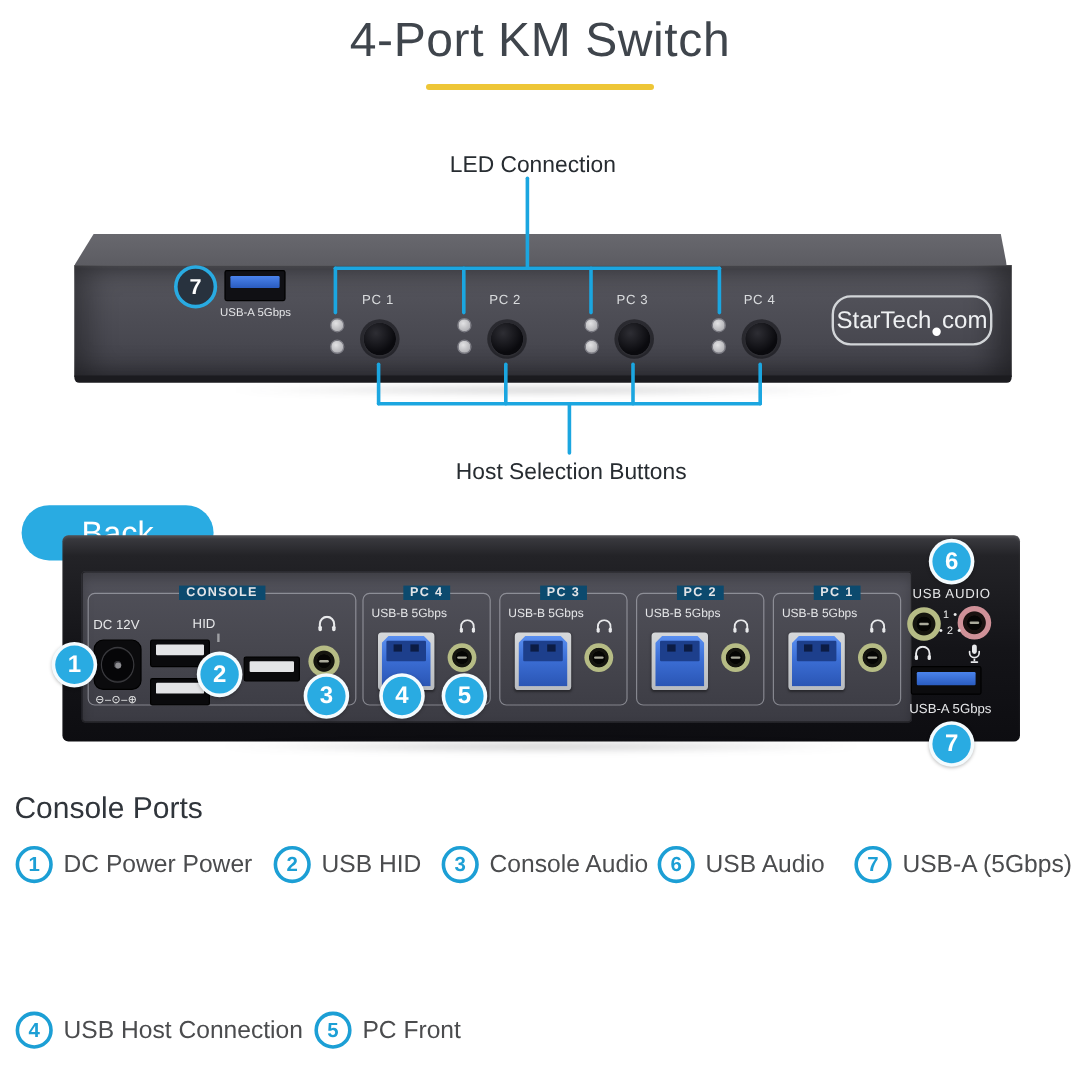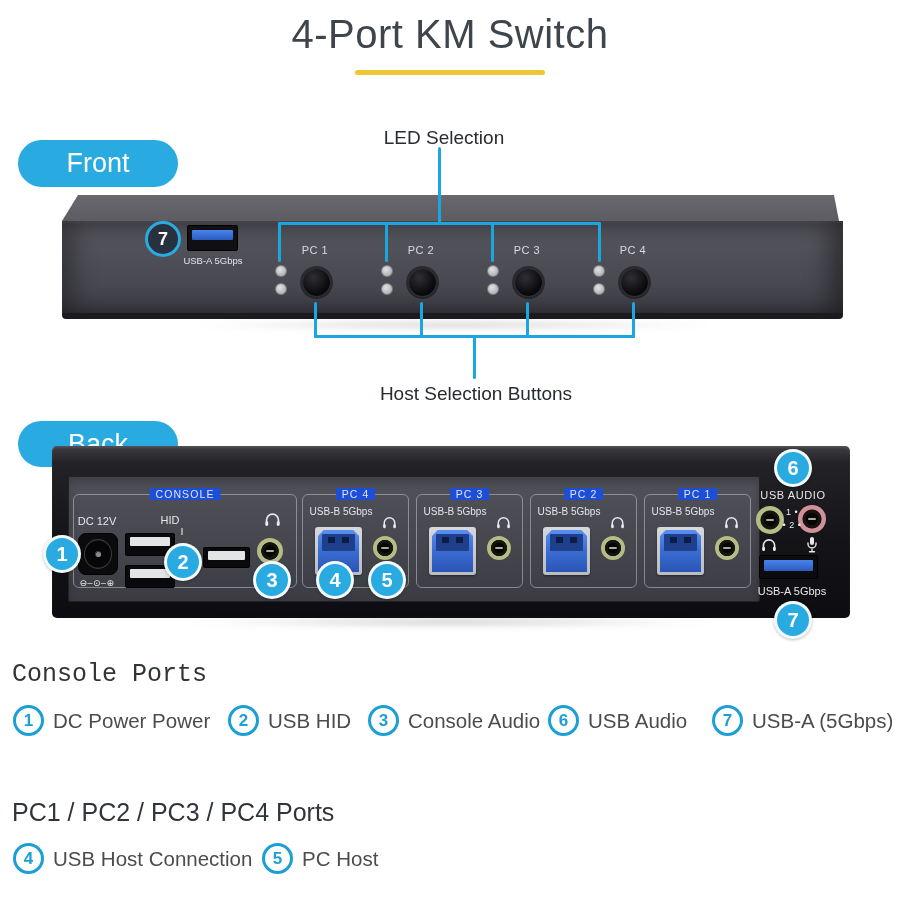--- a/index.html
+++ b/index.html
@@ -84,53 +84,50 @@
             border-radius:50%; background:#8d8d91; }
   .jack { border-radius:50%; position:absolute; }
   .jack-green { background:radial-gradient(circle, #060604 0 30%, #15150f 32% 46%, #b6bc85 50% 86%, #6e724d 92%); }
   .jack-pink  { background:radial-gradient(circle, #070605 0 30%, #1a1210 32% 46%, #d09198 50% 86%, #8d585e 92%); }
   .jack-slot { position:absolute; left:50%; top:50%; width:8px; height:2px; margin:-1px 0 0 -4px;
                background:rgba(225,225,205,.75); border-radius:1px; }
 
   
   .sec { position:absolute; top:48px; height:94px; border:1px solid rgba(203,206,213,.5); border-radius:6px; }
   .sec-label { position:absolute; top:-7px; left:50%; transform:translateX(-50%);
-               background:#1d4ed8; padding:0 6px; font-size:10.5px; color:#e3e4e7;
-               letter-spacing:1.1px; white-space:nowrap; }
+               background:#0c4a6e; padding:0 6px; font-size:10.5px; color:#e3e4e7;
+               letter-spacing:1.1px; white-space:nowrap;font-weight:bold; }
   .panel-txt { color:#e6e7e9; font-size:11px; text-align:center; }
   .port-txt { color:#e4e5e7; font-size:10px; text-align:center; }
   .tiny-txt { color:#eceded; font-size:9px; text-align:center; letter-spacing:0.5px; }
 
   
   .lhead { color:#30353b; font-size:25px; font-weight:400; }
   .lco { width:31px; height:31px; border-radius:50%; background:#ffffff; border:3px solid #1c9fd5;
          color:#1c9fd5; font-size:17px; font-weight:bold; display:flex; align-items:center;
          justify-content:center; }
   .litem { display:flex; align-items:center; gap:9px; position:absolute; }
   .llabel { color:#4b4c4e; font-size:20.5px; white-space:nowrap; }
 </style>
 </head>
 <body>
 
 <div id="canvas">
 
   <div class="abs title">4-Port KM Switch</div>
   <div class="abs title-rule"></div>
 
-  <div class="abs anno" style="left:344px;top:127px;width:200px;">LED Selection</div>
+  <div class="abs anno" style="left:344px;top:127px;width:200px;">LED Connection</div>
   <div class="abs cline" style="left:438px;top:147px;width:3px;height:78px;"></div>
   <div class="abs cline" style="left:278px;top:222px;width:323px;height:3px;"></div>
   <div class="abs cline" style="left:278px;top:222px;width:3px;height:40px;"></div>
   <div class="abs cline" style="left:385px;top:222px;width:3px;height:40px;"></div>
   <div class="abs cline" style="left:491px;top:222px;width:3px;height:40px;"></div>
   <div class="abs cline" style="left:598px;top:222px;width:3px;height:40px;"></div>
 
-  <div class="abs badge" style="left:18px;top:140px;">
-      <span>Front</span>
-    </div>
 
   <div class="abs" style="left:56px;top:192px;width:790px;height:140px;">
     <div class="abs dev-topface" style="left:6px;top:3px;width:777px;height:26px;"></div>
     <div class="abs dev-face" style="left:6px;top:29px;width:781px;height:93px;"></div>
     <div class="abs dev-lip" style="left:6px;top:121px;width:781px;height:6px;"></div>
     <div class="abs floor-shadow" style="left:16px;top:128px;width:762px;height:10px;"></div>
 
     <div class="abs co-dark" style="left:89px;top:29px;">7</div>
     <div class="abs usba" style="left:131px;top:33px;width:51px;height:26px;">
       <div class="usba-tab"></div>
@@ -150,20 +147,25 @@
     <div class="abs pc-label" style="left:443px;top:52px;width:56px;">PC 3</div>
     <div class="abs led" style="left:431px;top:73px;"></div>
     <div class="abs led" style="left:431px;top:91px;"></div>
     <div class="abs pushbtn" style="left:459px;top:77px;"></div>
 
     <div class="abs pc-label" style="left:549px;top:52px;width:56px;">PC 4</div>
     <div class="abs led" style="left:537px;top:73px;"></div>
     <div class="abs led" style="left:537px;top:91px;"></div>
     <div class="abs pushbtn" style="left:565px;top:77px;"></div>
 
+    <div class="abs logo-box" style="left:637px;top:54px;width:134px;height:42px;">
+      <span>StarTech</span>
+        <span class="logo-dot"></span>
+        <span>com</span>
+    </div>
   </div>
 
   <div class="abs cline" style="left:314px;top:302px;width:3px;height:36px;"></div>
   <div class="abs cline" style="left:420px;top:302px;width:3px;height:36px;"></div>
   <div class="abs cline" style="left:526px;top:302px;width:3px;height:36px;"></div>
   <div class="abs cline" style="left:632px;top:302px;width:3px;height:36px;"></div>
   <div class="abs cline" style="left:314px;top:335px;width:321px;height:3px;"></div>
   <div class="abs cline" style="left:473px;top:335px;width:3px;height:44px;"></div>
   <div class="abs anno" style="left:326px;top:383px;width:300px;">Host Selection Buttons</div>
 
@@ -327,21 +329,21 @@
           <line x1="3.5" y1="15.7" x2="8.5" y2="15.7" stroke="#e8e9eb" stroke-width="1.4" stroke-linecap="round"></line>
         </svg>
     </span>
     <div class="abs usba" style="left:707px;top:109px;width:59px;height:24px;background:#0c0c0e;">
       <div class="usba-tab" style="height:11px;"></div>
     </div>
     <div class="abs panel-txt" style="left:694px;top:139px;width:92px;">USB-A 5Gbps</div>
     <div class="abs co" style="left:722px;top:155px;">7</div>
   </div>
 
-  <div class="abs lhead" style="left:12px;top:660px;font-family:Liberation Mono, monospace;">Console Ports</div>
+  <div class="abs lhead" style="left:12px;top:660px;">Console Ports</div>
 
   <div class="litem" style="left:13px;top:705px;">
     <div class="lco">1</div>
     <div class="llabel">DC Power Power</div>
   </div>
   <div class="litem" style="left:228px;top:705px;">
     <div class="lco">2</div>
     <div class="llabel">USB HID</div>
   </div>
   <div class="litem" style="left:368px;top:705px;">
@@ -350,24 +352,23 @@
   </div>
   <div class="litem" style="left:548px;top:705px;">
     <div class="lco">6</div>
     <div class="llabel">USB Audio</div>
   </div>
   <div class="litem" style="left:712px;top:705px;">
     <div class="lco">7</div>
     <div class="llabel">USB-A (5Gbps)</div>
   </div>
 
-  <div class="abs lhead" style="left:12px;top:798px;">PC1 / PC2 / PC3 / PC4 Ports</div>
 
   <div class="litem" style="left:13px;top:843px;">
     <div class="lco">4</div>
     <div class="llabel">USB Host Connection</div>
   </div>
   <div class="litem" style="left:262px;top:843px;">
     <div class="lco">5</div>
-    <div class="llabel">PC Host</div>
+    <div class="llabel">PC Front</div>
   </div>
 
 </div>
 
 </body></html>

